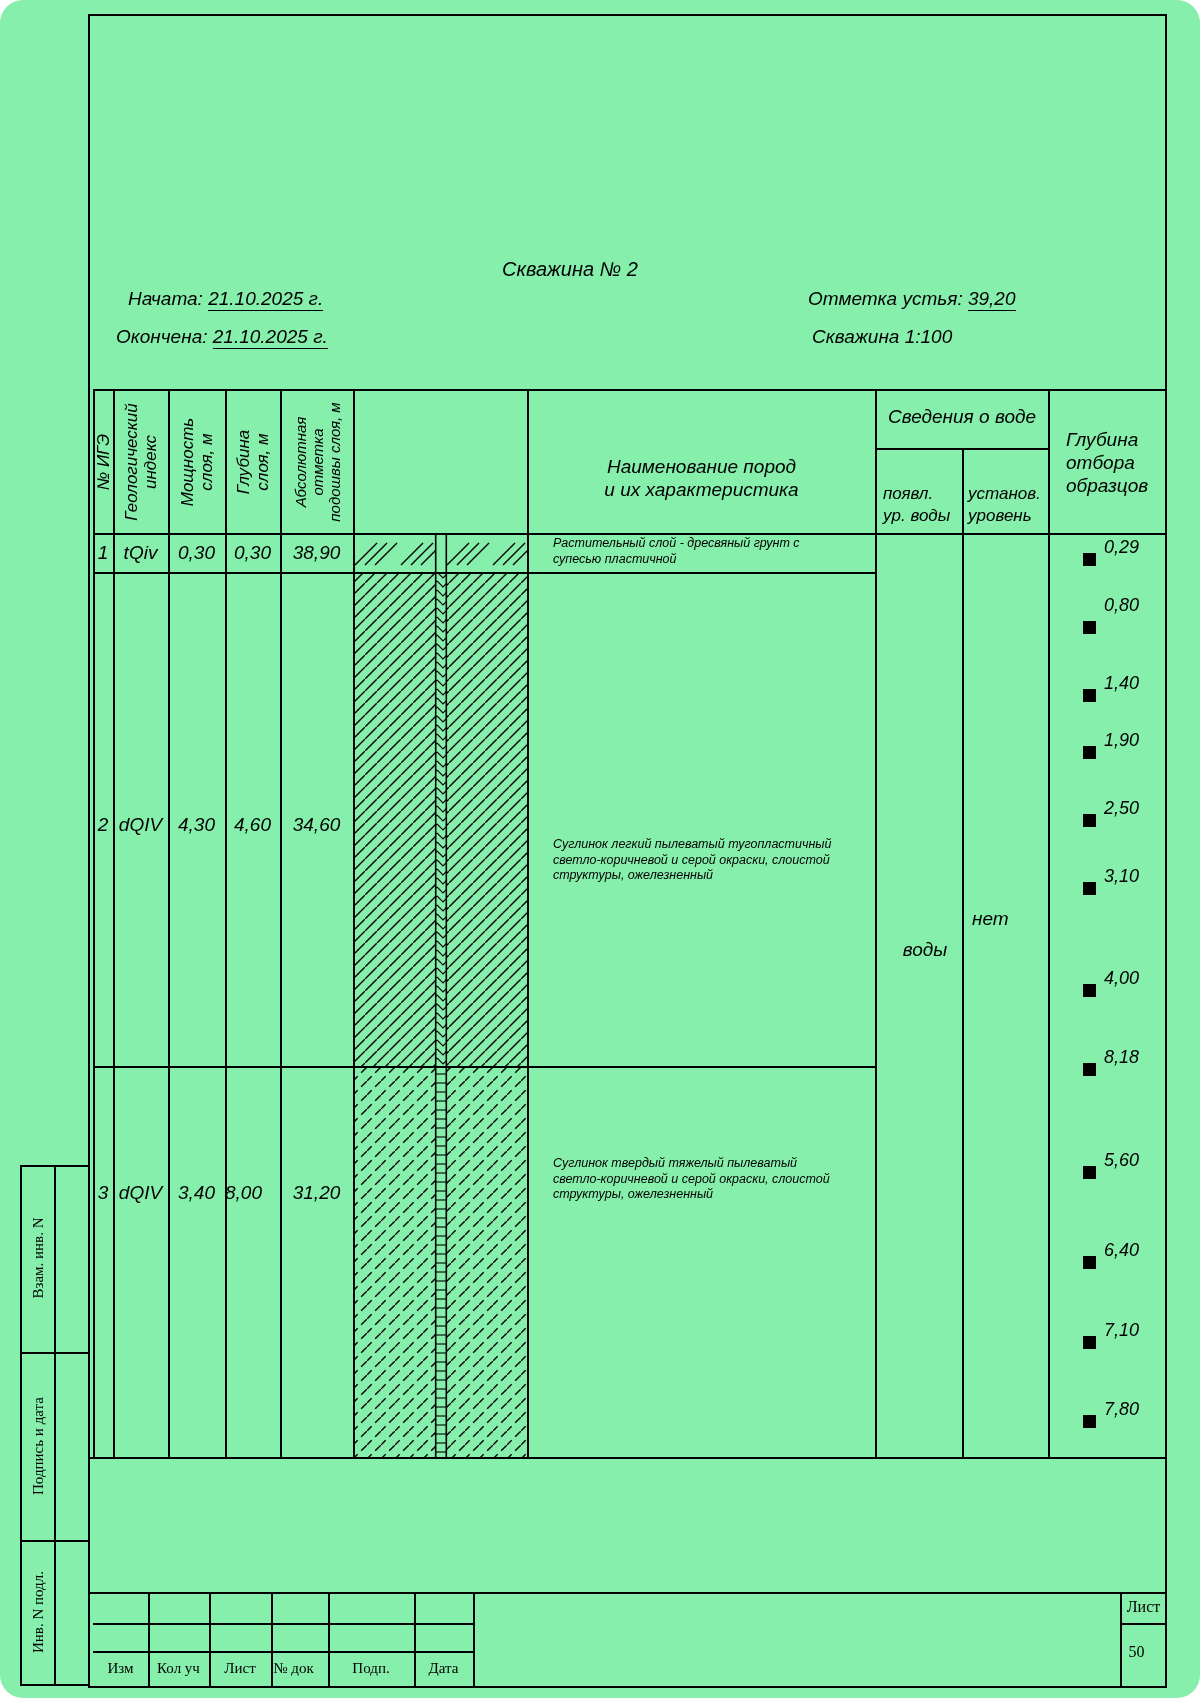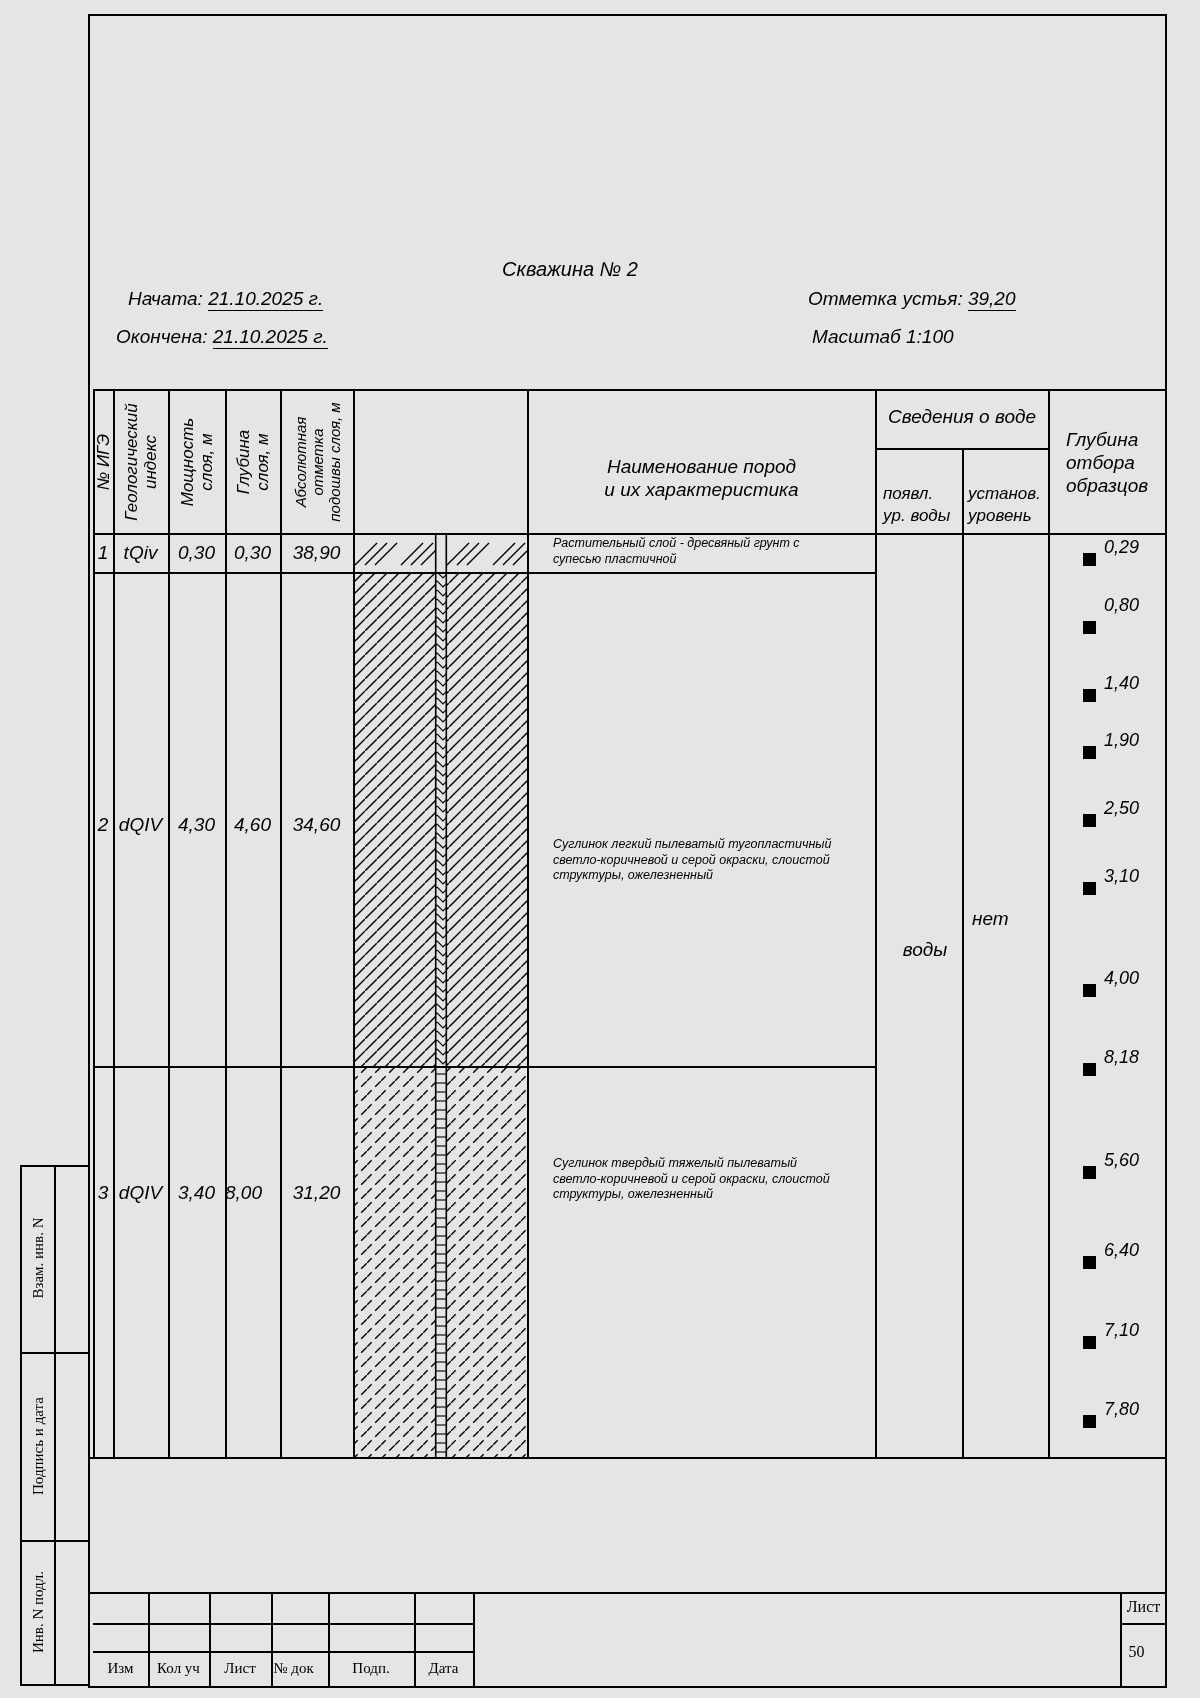--- a/index.html
+++ b/index.html
@@ -1,17 +1,17 @@
 <!DOCTYPE html>
 <html><head>
 <meta charset="utf-8">
 <style>
   html,body{margin:0;padding:0;background:#fff;}
-  #sheet{position:relative;width:1200px;height:1698px;background:#e5e5e5;
-         font-family:"Liberation Sans",sans-serif;color:#000;overflow:hidden;}
+  #sheet{position:relative;width:1200px;height:1698px;background:#86efac;
+         font-family:"Liberation Sans",sans-serif;color:#000;overflow:hidden;border-radius:23px;}
   .it{font-style:italic;}
   .ln{position:absolute;background:#000;}
   .abs{position:absolute;}
   .pre{white-space:pre-line;}
   .ctr{text-align:center;}
   .frame{position:absolute;border:2px solid #000;}
   .rot{transform:translate(-50%,-50%) rotate(-90deg);}
   .serif{font-family:"Liberation Serif",serif;font-style:normal;}
   .u{border-bottom:1.5px solid #000;padding-bottom:1px;}
   .cellval{position:absolute;font-style:italic;font-size:19px;}
@@ -34,21 +34,21 @@
     <span class="u">21.10.2025 г.</span>
   </div>
   <div class="abs it" style="left:116px;top:326px;font-size:19px;">
     <span>Окончена:</span>
     <span class="u">21.10.2025 г.</span>
   </div>
   <div class="abs it" style="left:808px;top:288px;font-size:19px;">
     <span>Отметка устья:</span>
     <span class="u">39,20</span>
   </div>
-  <div class="abs it" style="left:812px;top:326px;font-size:19px;">Масштаб 1:100</div>
+  <div class="abs it" style="left:812px;top:326px;font-size:19px;">Скважина 1:100</div>
 
   <div class="ln" style="left:93px;top:389px;width:1072px;height:2px;"></div>
   <div class="ln" style="left:875px;top:448px;width:173px;height:2px;"></div>
   <div class="ln" style="left:93px;top:533px;width:1072px;height:2px;"></div>
   <div class="ln" style="left:93px;top:572px;width:782px;height:2px;"></div>
   <div class="ln" style="left:93px;top:1066px;width:782px;height:2px;"></div>
   <div class="ln" style="left:88px;top:1457px;width:1077px;height:2px;"></div>
   <div class="ln" style="left:88px;top:1592px;width:1077px;height:2px;"></div>
   <div class="ln" style="left:93px;top:1623px;width:380px;height:2px;"></div>
   <div class="ln" style="left:1120px;top:1623px;width:45px;height:2px;"></div>

